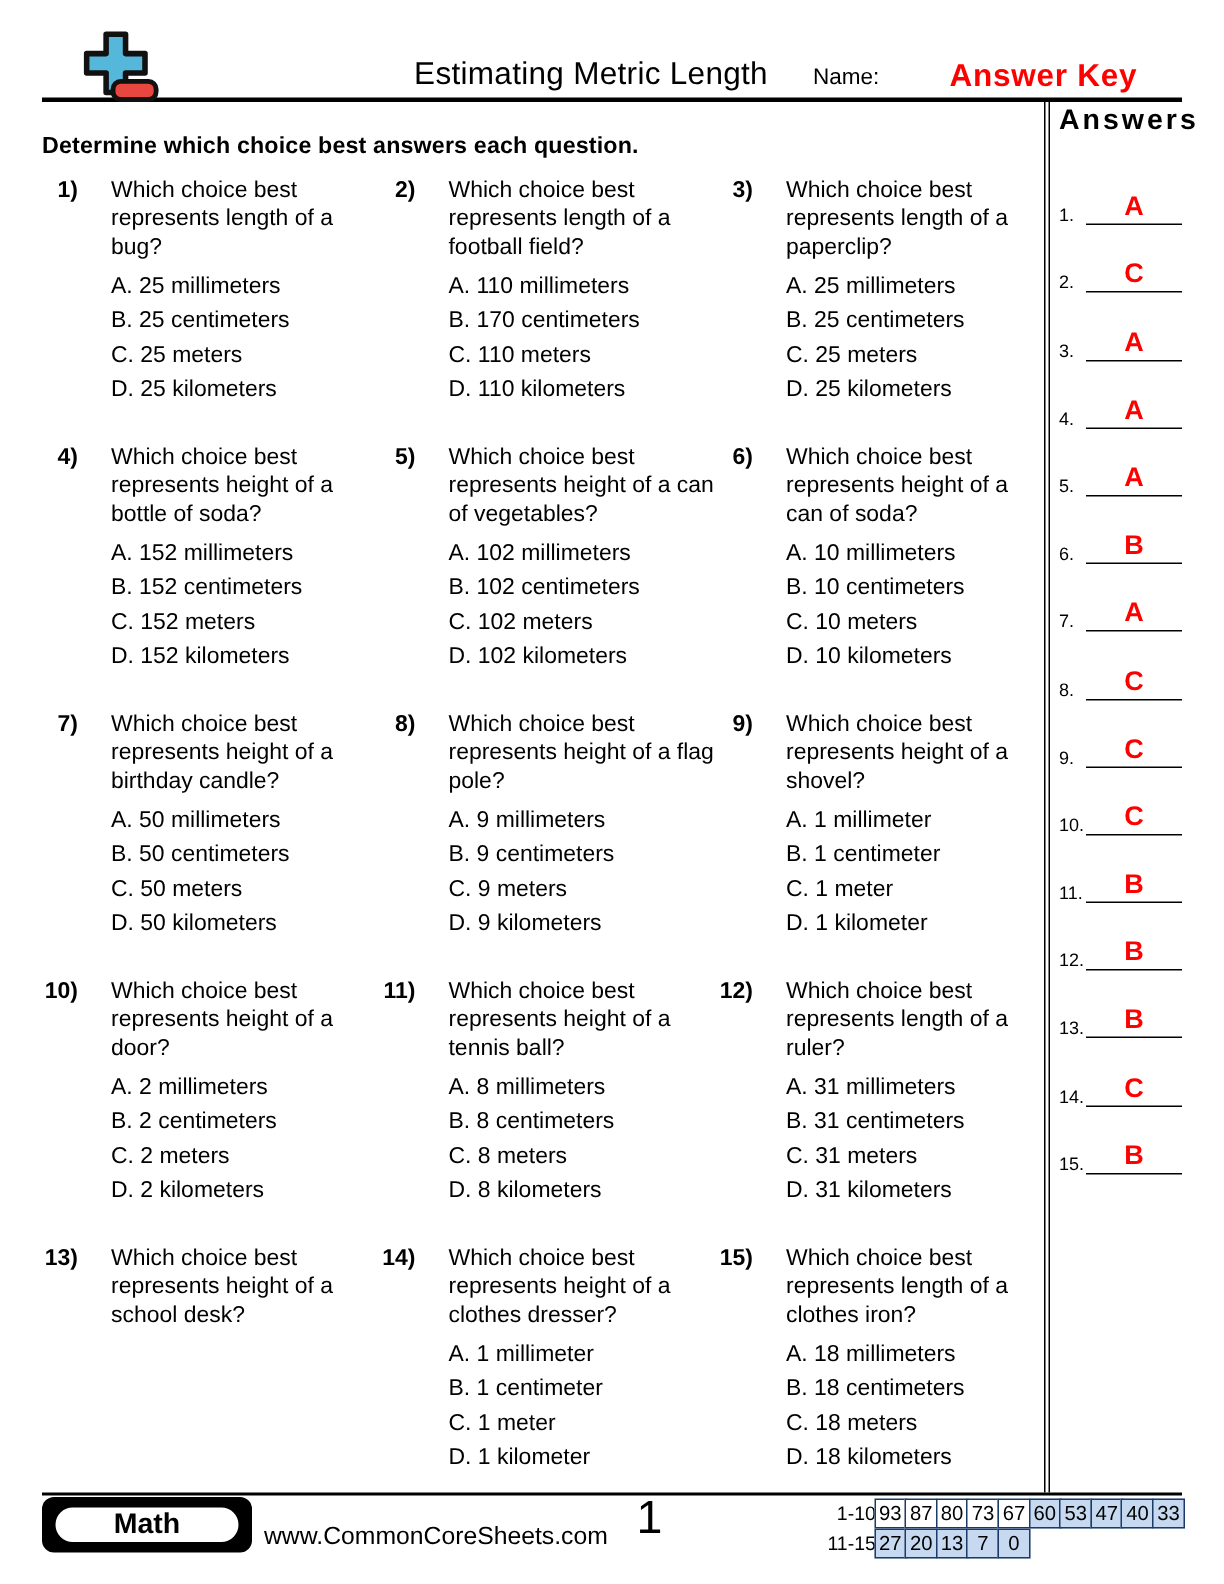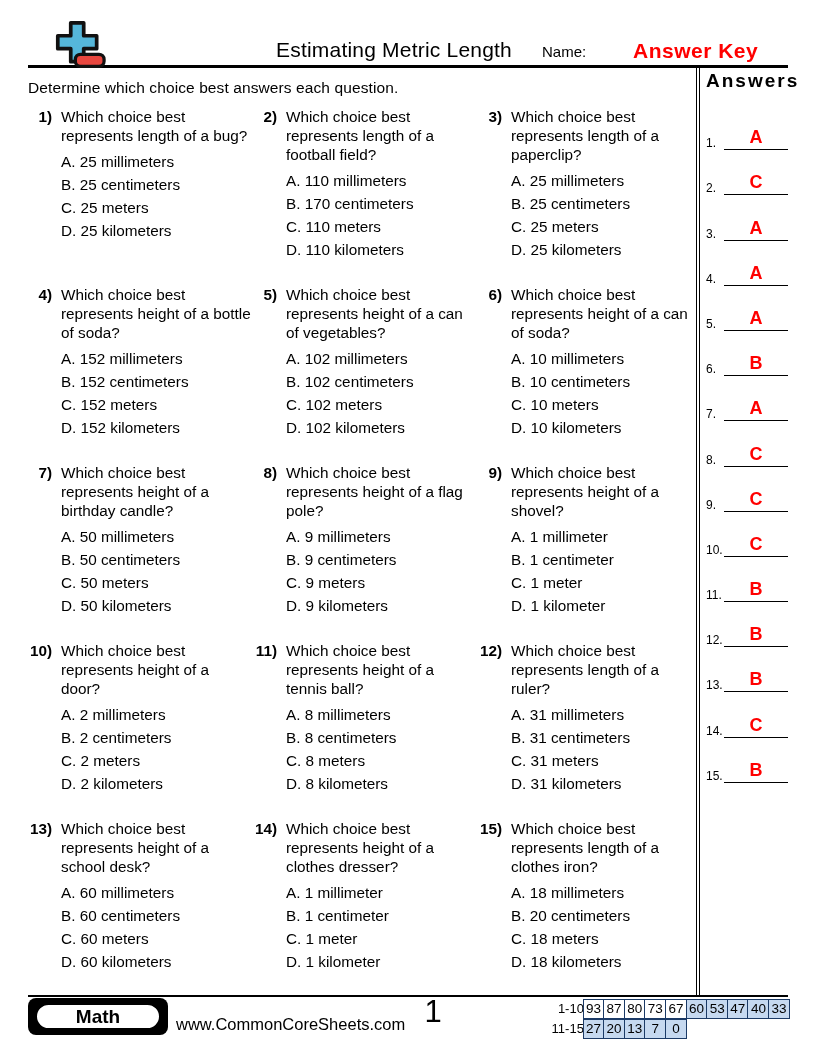--- a/index.html
+++ b/index.html
@@ -24,30 +24,30 @@
   
   .header{position:relative;height:68px;border-bottom:3px solid #000;}
   .logo{position:absolute;left:24px;top:20px;width:56px;height:50px;}
   .hdr-title{position:absolute;left:166px;width:400px;bottom:3px;text-align:center;font-size:21px;letter-spacing:0.2px;}
   .name-label{position:absolute;left:514px;bottom:5px;font-size:15px;}
   .name-value{position:absolute;left:605px;bottom:2px;font-size:21px;font-weight:bold;color:var(--accent-red);letter-spacing:0.5px;}
 
   
   .main{position:absolute;left:28px;right:28px;top:68px;bottom:61px;display:flex;}
   .content{flex:1;min-width:0;}
-  .instruction{font-size:15.5px;font-weight:normal;padding-top:11px;letter-spacing:0.1px;}
+  .instruction{font-size:15.5px;font-weight:bold;padding-top:21px;letter-spacing:0.1px;}
   .questions-grid{
     display:grid;
     grid-template-columns:225px 225px 222px;
     grid-auto-rows:178px;
     margin-top:10px;
   }
   .question{display:flex;}
   .q-num{width:24px;flex-shrink:0;text-align:right;font-weight:bold;font-size:15.3px;line-height:19px;}
-  .q-body{width:190px;margin-left:9px;}
+  .q-body{width:190px;margin-left:22px;}
   .q-text{font-size:15.3px;line-height:19px;}
   .q-choices{margin-top:9px;}
   .choice{font-size:15.3px;line-height:15px;margin-bottom:8px;white-space:nowrap;}
 
   
   .answers-col{
     width:92px;flex-shrink:0;
     border-left:4px double #000;
     padding-left:6px;
     display:flex;flex-direction:column;
@@ -248,47 +248,41 @@
                 <div class="choice">B. 31 centimeters</div>
                 <div class="choice">C. 31 meters</div>
                 <div class="choice">D. 31 kilometers</div>
               </div>
             </div>
           </div>
           <div class="question">
             <span class="q-num">13)</span>
             <div class="q-body">
               <div class="q-text">Which choice best represents height of a school desk?</div>
-              <div class="q-choices">
-                <div class="choice">A. 60 millimeters</div>
-                <div class="choice">B. 60 centimeters</div>
-                <div class="choice">C. 60 meters</div>
-                <div class="choice">D. 60 kilometers</div>
-              </div>
             </div>
           </div>
           <div class="question">
             <span class="q-num">14)</span>
             <div class="q-body">
               <div class="q-text">Which choice best represents height of a clothes dresser?</div>
               <div class="q-choices">
                 <div class="choice">A. 1 millimeter</div>
                 <div class="choice">B. 1 centimeter</div>
                 <div class="choice">C. 1 meter</div>
                 <div class="choice">D. 1 kilometer</div>
               </div>
             </div>
           </div>
           <div class="question">
             <span class="q-num">15)</span>
             <div class="q-body">
               <div class="q-text">Which choice best represents length of a clothes iron?</div>
               <div class="q-choices">
                 <div class="choice">A. 18 millimeters</div>
-                <div class="choice">B. 20 centimeters</div>
+                <div class="choice">B. 18 centimeters</div>
                 <div class="choice">C. 18 meters</div>
                 <div class="choice">D. 18 kilometers</div>
               </div>
             </div>
           </div>
         </div>
     </div>
     <div class="answers-col">
       <div class="answers-title">Answers</div>
       <div class="answers-list">

